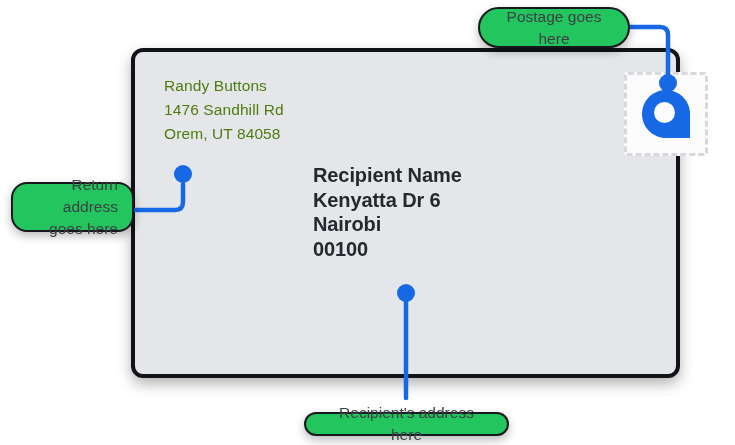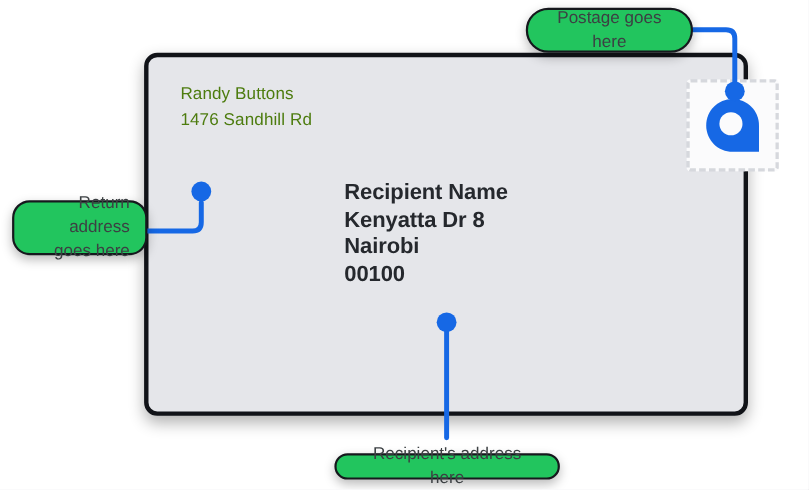--- a/index.html
+++ b/index.html
@@ -126,25 +126,26 @@
 </head>
 <body>
 
 <div id="stage">
 
   <div id="envelope"></div>
 
   <div id="return-address">
     <div>Randy Buttons</div>
     <div>1476 Sandhill Rd</div>
+    <div>Orem, UT 84058</div>
   </div>
 
   <div id="recipient-address">
     <div>Recipient Name</div>
-    <div>Kenyatta Dr 8</div>
+    <div>Kenyatta Dr 6</div>
     <div>Nairobi</div>
     <div>00100</div>
   </div>
 
   <div id="stamp">
     <svg id="stamp-logo" width="56" height="56" viewBox="0 0 56 56">
       <path d="M28 4 C41.3 4 52 14.7 52 28 L52 52 L28 52 C14.7 52 4 41.3 4 28 C4 14.7 14.7 4 28 4 Z" fill="#1668e5"></path>
       <circle cx="26.5" cy="26.5" r="10.5" fill="#fbfbfc"></circle>
     </svg>
   </div>

